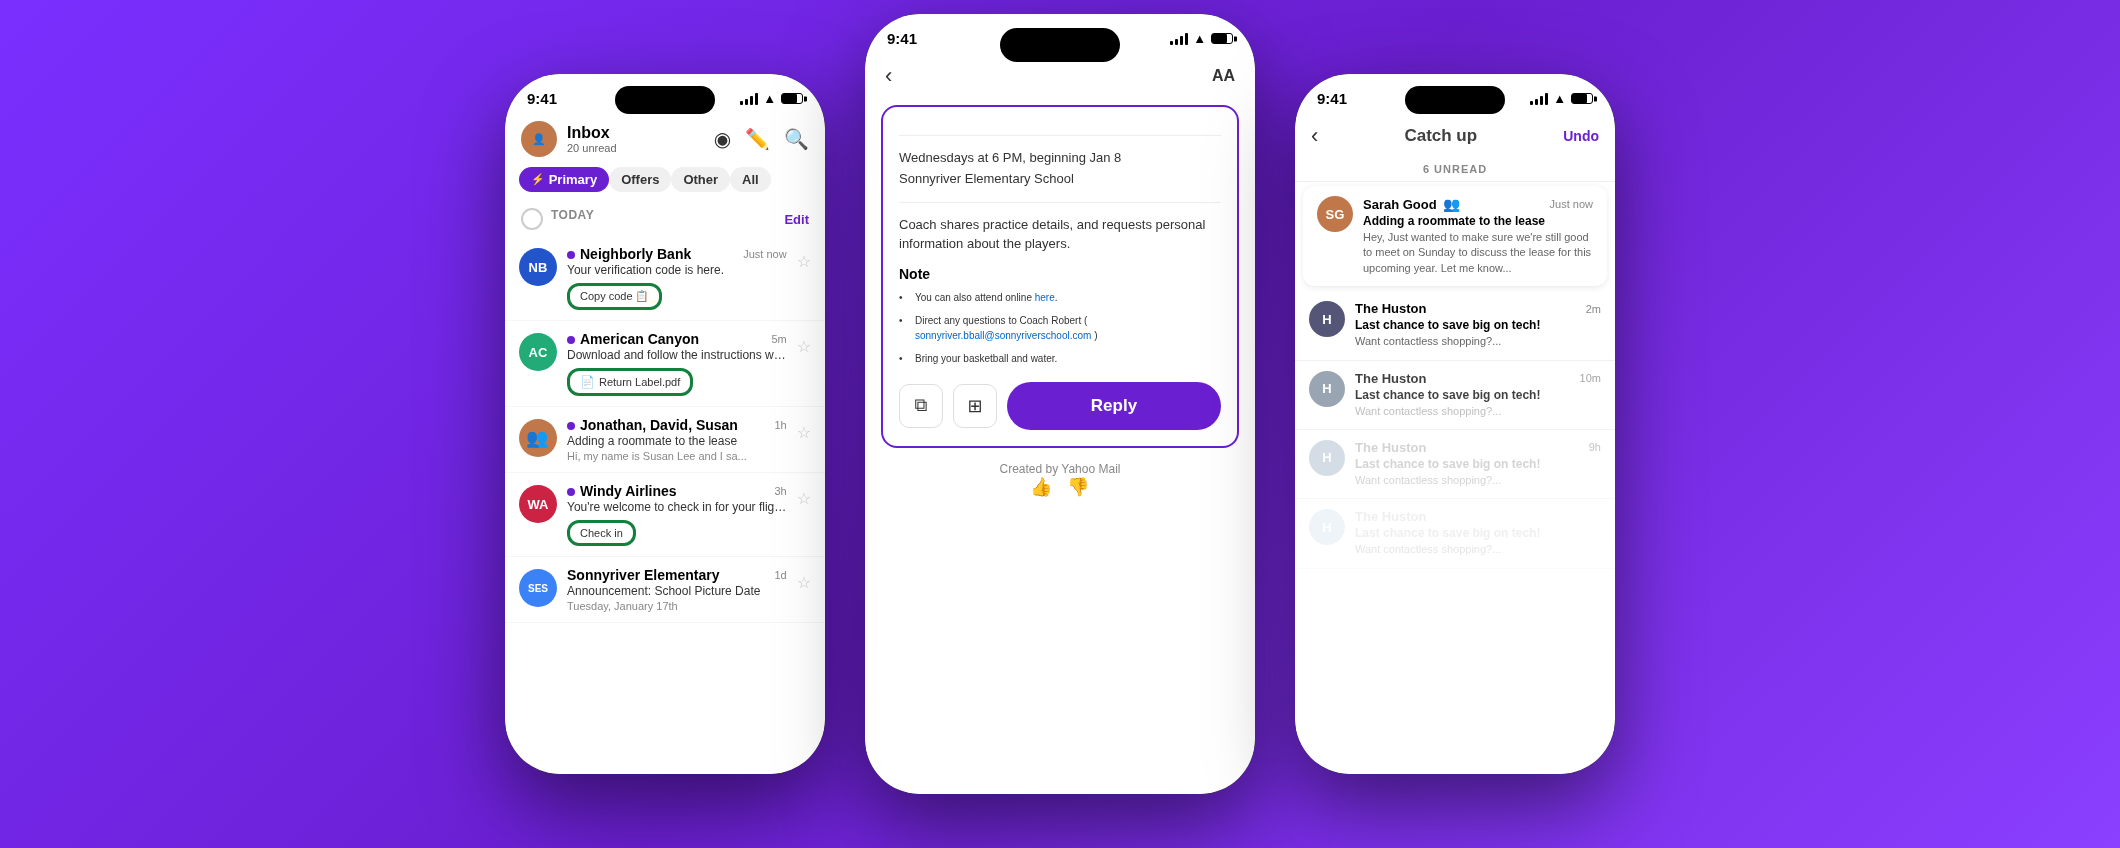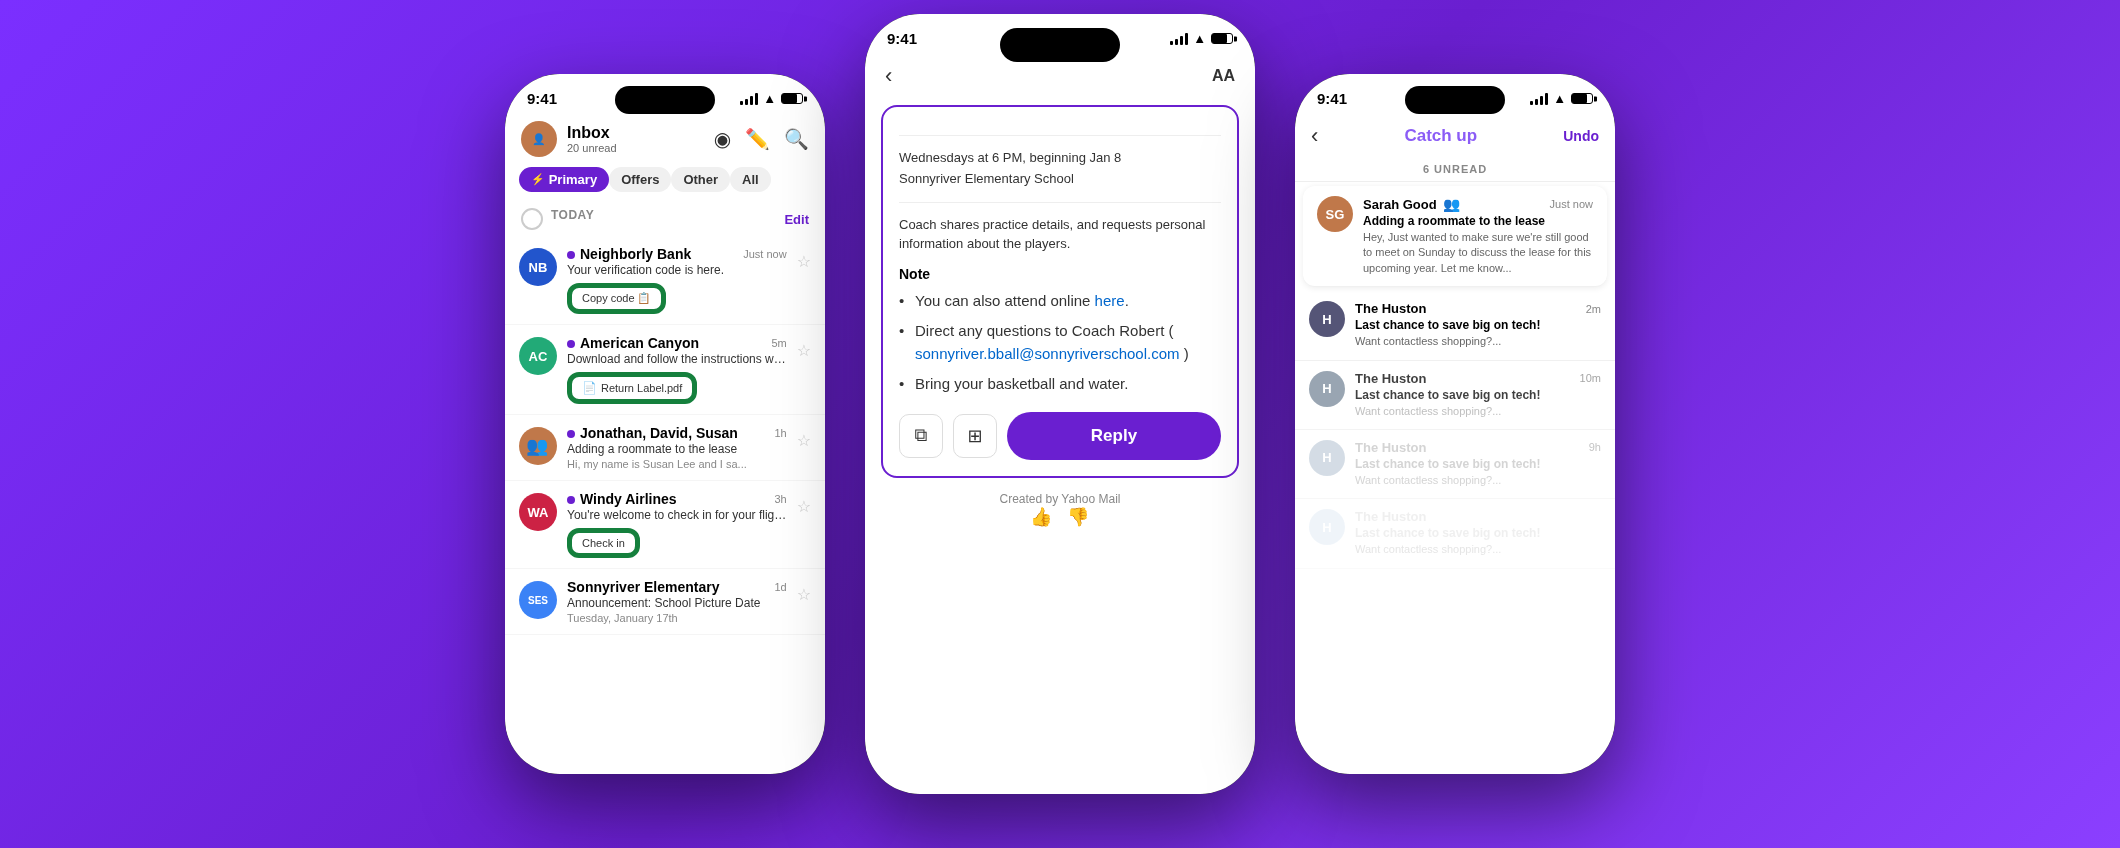--- a/index.html
+++ b/index.html
@@ -167,21 +167,21 @@
     .email-sender-row { display: flex; justify-content: space-between; align-items: center; }
     .email-sender { font-size: 14px; font-weight: 700; color: #000; }
     .unread-dot { display: inline-block; width: 8px; height: 8px; background: #6a1fd0; border-radius: 50%; margin-right: 5px; }
     .email-time { font-size: 11px; color: #888; }
     .email-subject { font-size: 12px; color: #333; margin-top: 1px; white-space: nowrap; overflow: hidden; text-overflow: ellipsis; }
     .email-preview { font-size: 11px; color: #888; margin-top: 2px; white-space: nowrap; overflow: hidden; text-overflow: ellipsis; }
     .email-star { font-size: 16px; color: #ccc; flex-shrink: 0; margin-top: 6px; }
     .email-actions { display: flex; gap: 6px; margin-top: 6px; }
     .action-chip {
       padding: 4px 10px;
-      border: 5px solid #15803d;
+      border: 3px solid #15803d;
       border-radius: 12px;
       font-size: 11px;
       color: #333;
       cursor: pointer;
       display: flex; align-items: center; gap: 4px;
     }
     .pdf-icon { color: #e44; font-size: 12px; }
     .check-circle {
       width: 22px; height: 22px;
       border: 2px solid #ccc;
@@ -218,21 +218,21 @@
       min-width: 40px;
     }
     .date-month { font-size: 11px; color: #888; font-weight: 600; text-transform: uppercase; }
     .date-day { font-size: 28px; font-weight: 700; color: #000; line-height: 1.1; }
     .email-title-block h2 { font-size: 20px; font-weight: 800; color: #000; line-height: 1.2; }
     .divider { height: 1px; background: #eee; margin: 12px 0; }
     .email-meta { font-size: 13px; color: #333; line-height: 1.6; }
     .email-body { font-size: 13px; color: #333; line-height: 1.5; margin-top: 12px; }
     .email-note { font-size: 14px; font-weight: 700; margin-top: 12px; color: #000; }
     .bullet-list { list-style: none; margin-top: 8px; padding: 0; }
-    .bullet-list li { font-size: 15px; color: #333; padding-left: 16px; position: relative; margin-bottom: 8px; line-height: 1.5; }
+    .bullet-list li { font-size: 10px; color: #333; padding-left: 16px; position: relative; margin-bottom: 8px; line-height: 1.5; }
     .bullet-list li::before { content: '•'; position: absolute; left: 0; color: #333; }
     .email-link { color: #0066cc; text-decoration: none; }
 
     .email-actions-bar {
       display: flex;
       gap: 10px;
       align-items: center;
       margin-top: 16px;
     }
     .action-icon-btn {
@@ -269,21 +269,21 @@
     .feedback-icon { font-size: 18px; color: #888; cursor: pointer; }
 
     
     .catchup-header {
       display: flex;
       justify-content: space-between;
       align-items: center;
       padding: 10px 16px 8px;
     }
     .catchup-back { font-size: 22px; color: #333; cursor: pointer; }
-    .catchup-title { font-size: 17px; font-weight: 700; color: #8b5cf6; }
+    .catchup-title { font-size: 17px; font-weight: 700; color: #404040; }
     .catchup-undo { font-size: 14px; color: #6a1fd0; font-weight: 600; cursor: pointer; }
     .unread-label {
       text-align: center;
       font-size: 11px;
       font-weight: 700;
       color: #888;
       letter-spacing: 1px;
       padding: 6px 0;
       border-bottom: 1px solid #eee;
     }

